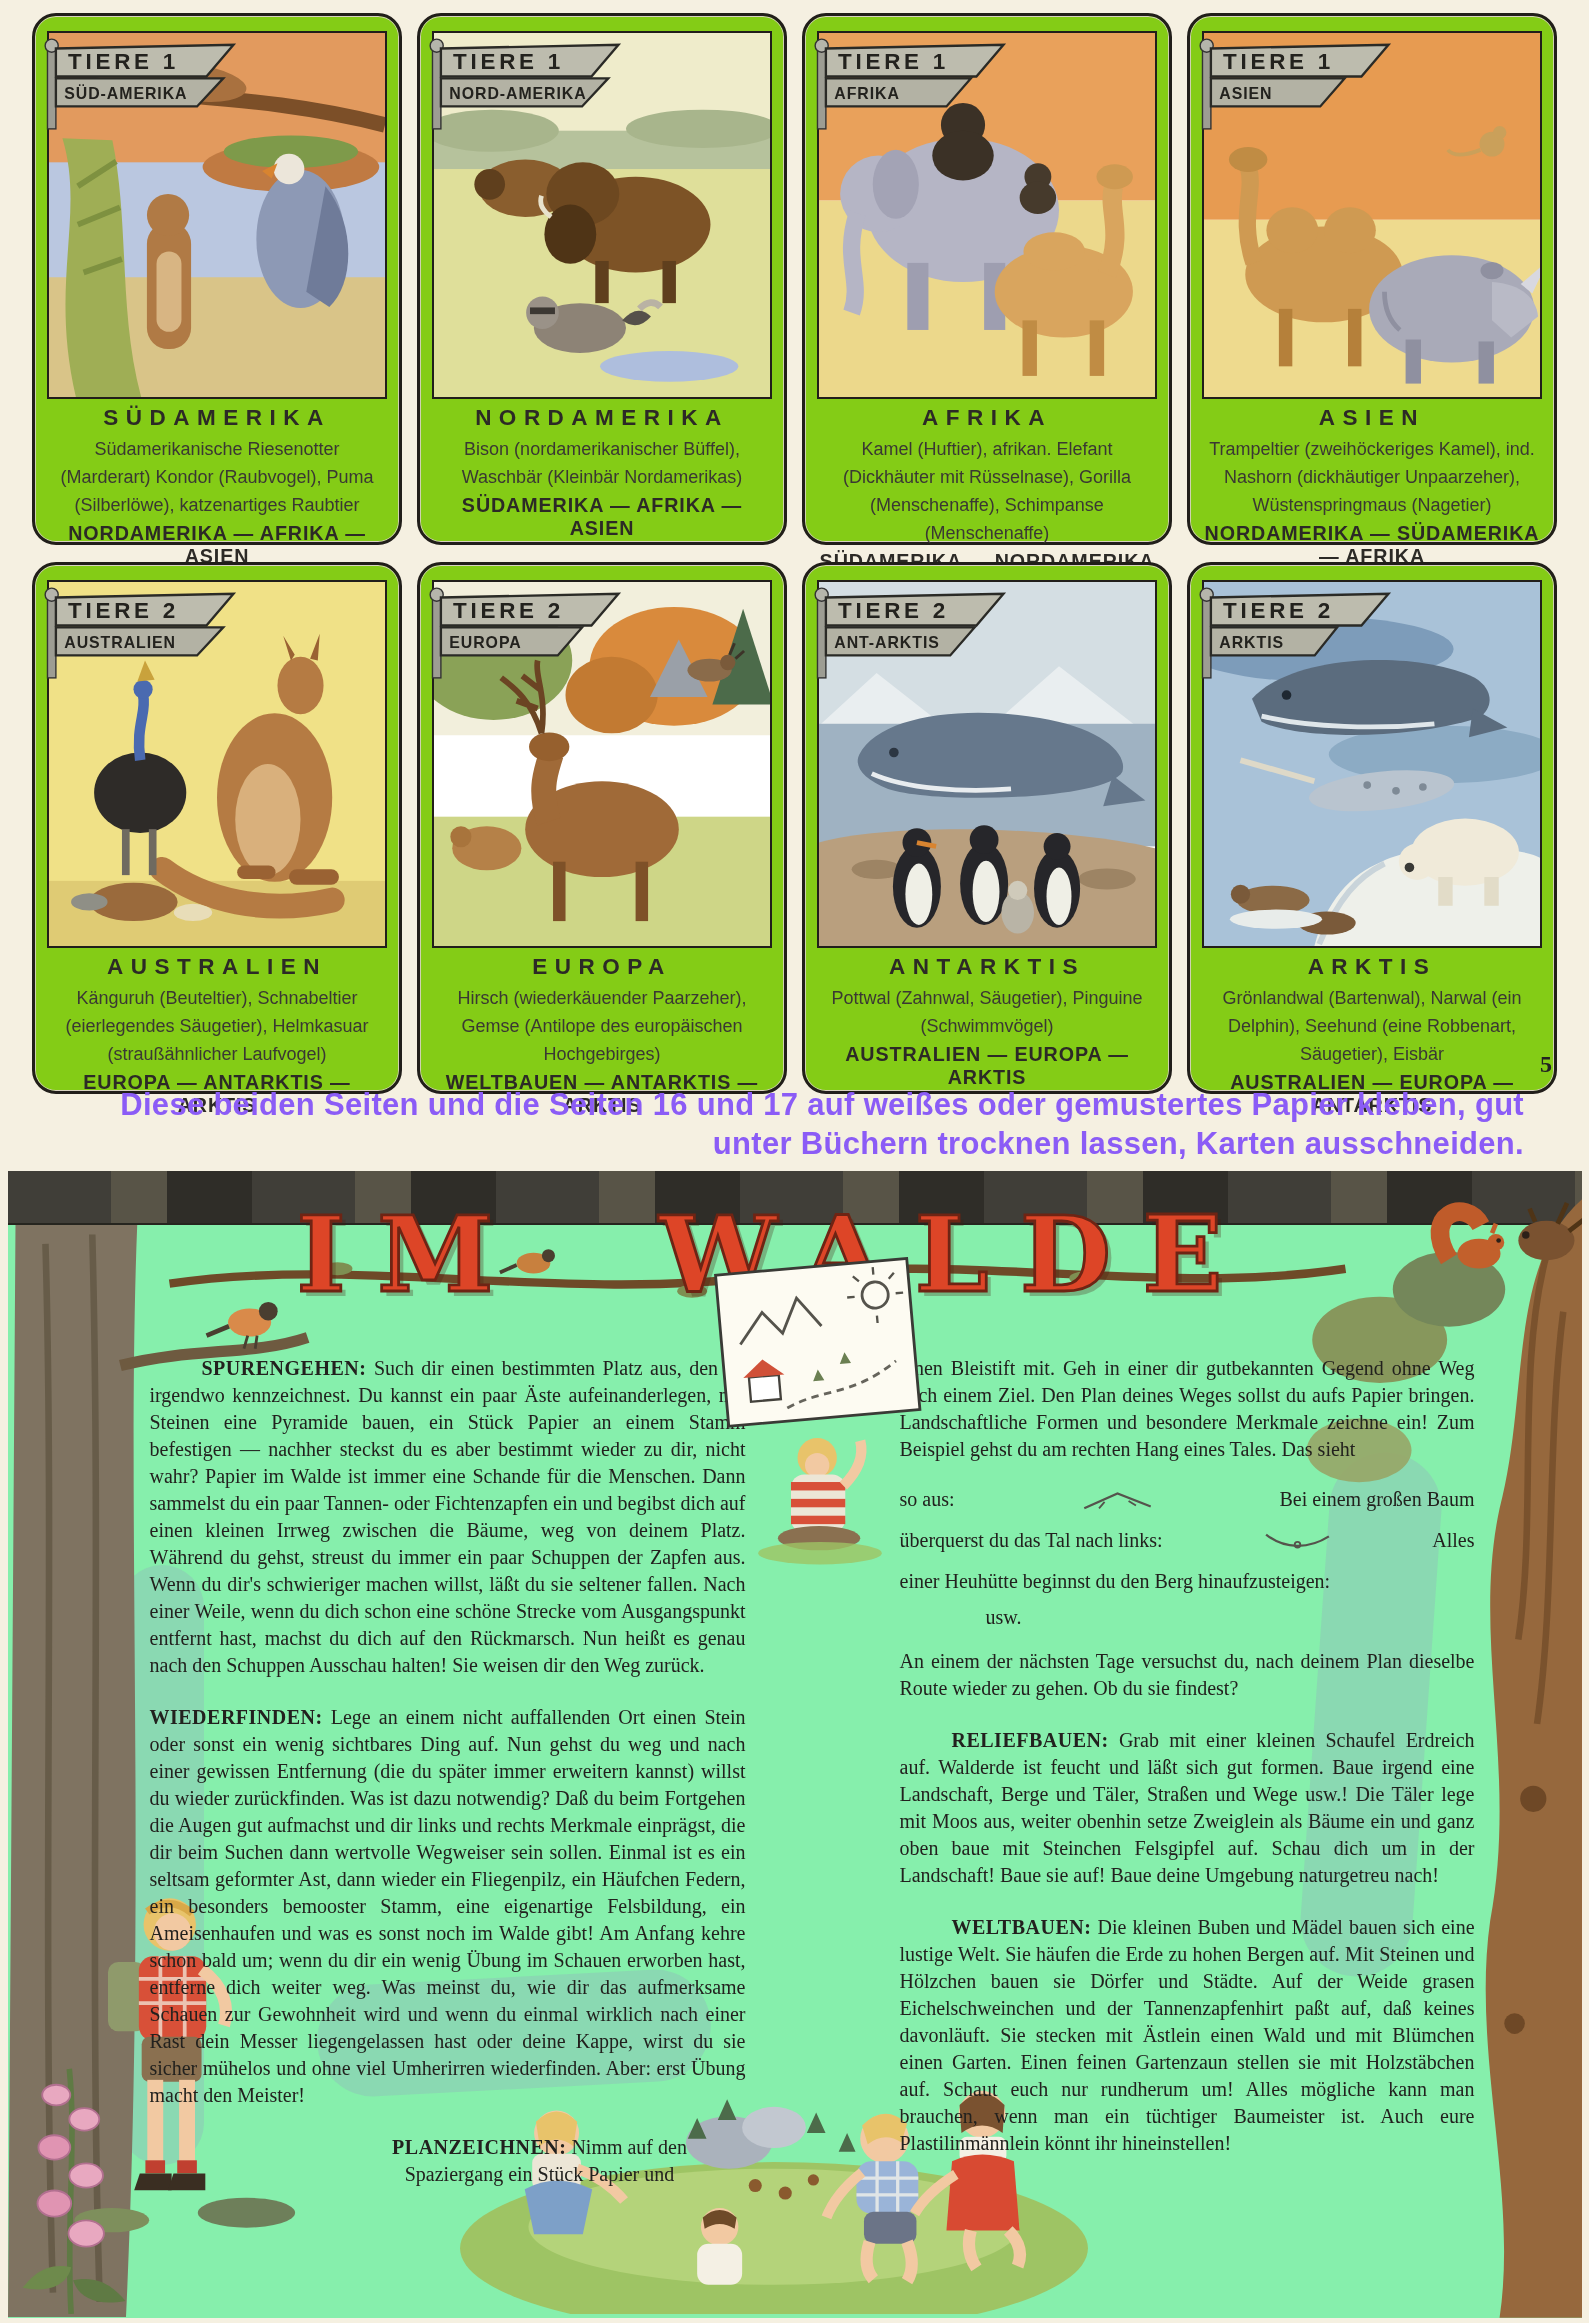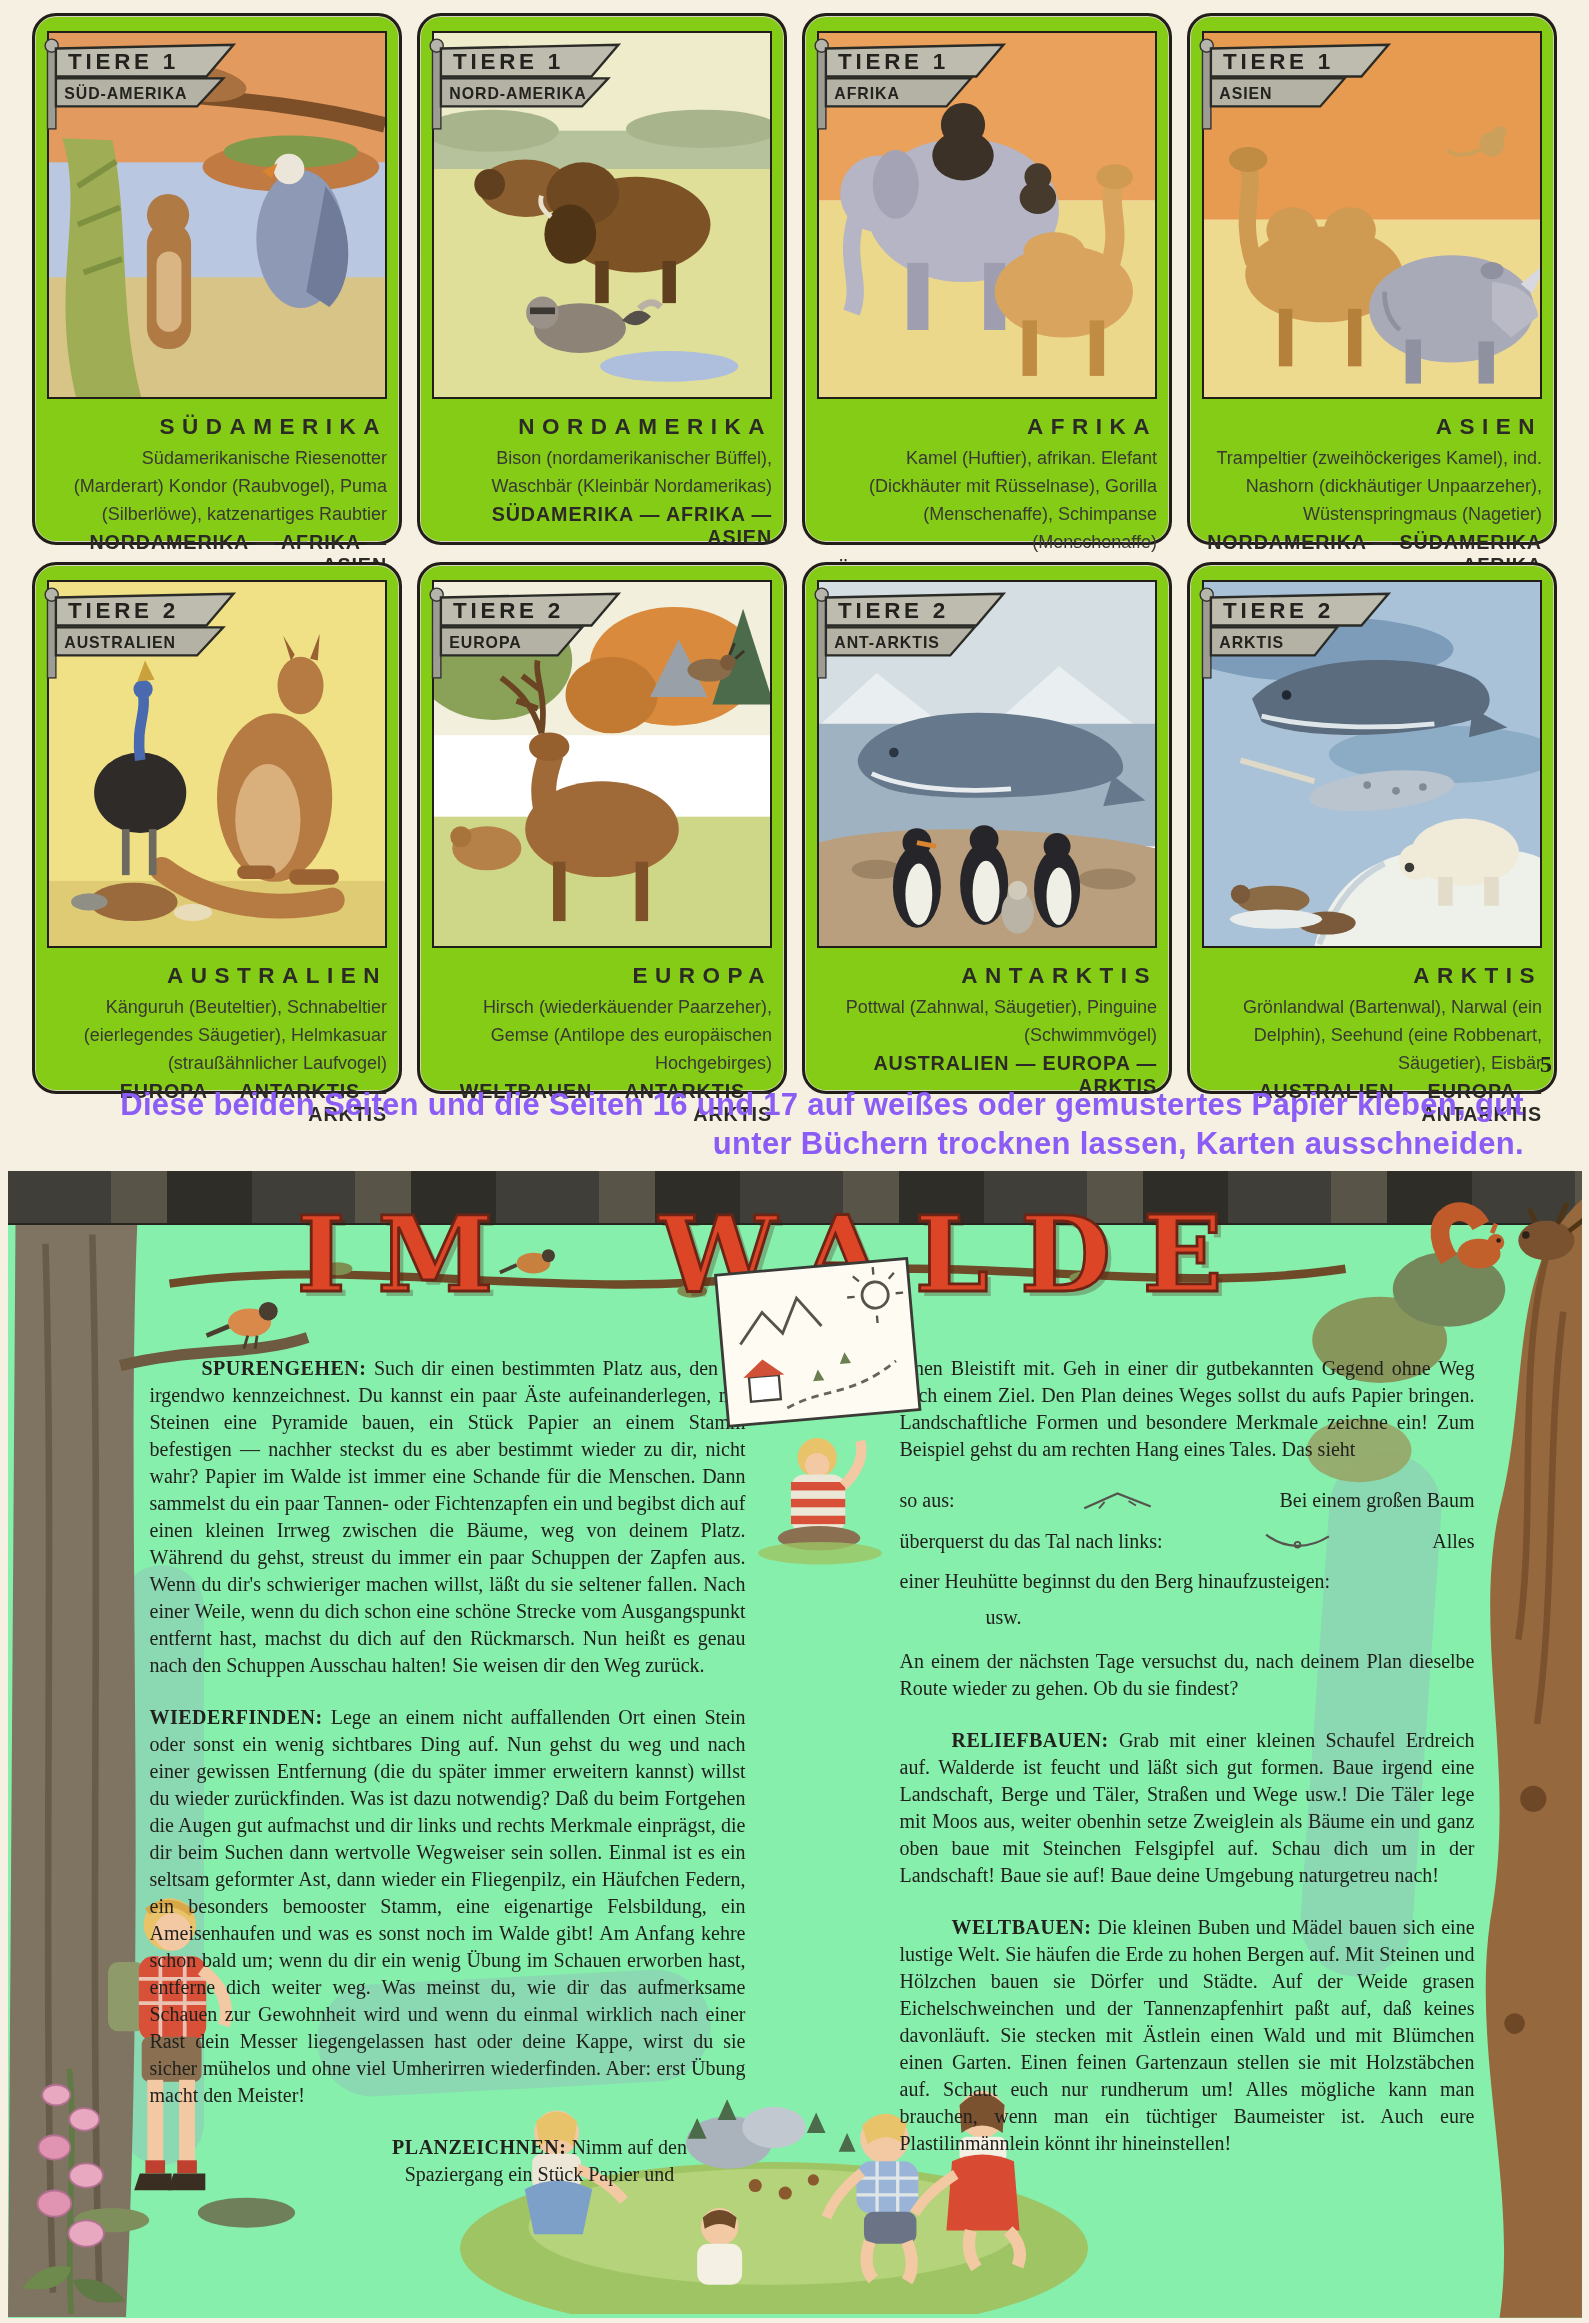--- a/index.html
+++ b/index.html
@@ -13,21 +13,21 @@
   .card{
     background:#84cc16;border:3.7px solid #211e1a;border-radius:24px;
     height:532px;position:relative;padding:15px 12px 7.5px;box-sizing:border-box;
     box-shadow:0 0 0 0.9px #d8d2c0 inset;
   }
   .card-illu{position:relative;height:364px;border:2.8px solid #211e1a;background:#fff;overflow:visible;}
   .illu{position:absolute;inset:0;width:100%;height:100%;}
   .banner{position:absolute;top:3.7px;left:-9.4px;width:201px;height:94px;z-index:3;}
   .flag-t1{font:bold 24px "Liberation Sans",sans-serif;letter-spacing:4px;fill:#23221e;}
   .flag-t2{font:bold 17px "Liberation Sans",sans-serif;letter-spacing:1px;fill:#23221e;}
-  .card-cap{text-align:right;padding-top:15px;color:#2c2a26;}
+  .card-cap{text-align:center;padding-top:6px;color:#2c2a26;}
   .cap-title{font-weight:bold;font-size:22.5px;letter-spacing:7.5px;}
   .cap-desc{font-size:18px;line-height:28px;margin-top:3.7px;color:#3a3833;}
   .cap-footer{font-weight:bold;font-size:19.7px;margin-top:3.7px;letter-spacing:0.9px;color:#2c2a26;}
   .page-number{position:absolute;top:1051px;right:37px;font:bold 24px "Liberation Serif",serif;color:#222;}
   
   .instruction{
     position:absolute;top:1085px;left:66px;width:1458px;text-align:right;
     font:bold 31px/39px "Liberation Sans",sans-serif;color:#8b5cf6;letter-spacing:0.3px;
   }
   
@@ -45,21 +45,21 @@
   }
   .branch-svg{position:absolute;top:66px;left:159px;width:1181px;height:84px;z-index:4;}
   .wash{position:absolute;background:rgba(150,165,192,0.30);border-radius:56px;z-index:0;}
   .col-left{position:absolute;top:184px;left:142px;width:596px;z-index:2;}
   .col-right{position:absolute;top:184px;left:892px;width:575px;z-index:2;}
   .para{font-family:"Liberation Serif",serif;font-size:20px;line-height:27px;text-align:justify;color:#22211e;margin:0 0 25px;}
   .para b{letter-spacing:0.5px;}
   .indent{text-indent:52px;}
   .para-plan{margin:16px 0 0 199px;width:382px;text-align:center;}
   .plan-block{font-family:"Liberation Serif",serif;font-size:20px;color:#22211e;margin:3.7px 0 19px;}
-  .plan-line{display:flex;justify-content:space-between;align-items:center;margin-bottom:17px;}
+  .plan-line{display:flex;justify-content:space-between;margin-bottom:17px;}
   .plan-line.single{display:block;margin-bottom:13px;}
   .plan-usw{padding-left:86px;}
   .plan-icon{flex:0 0 auto;margin:0 9.4px;}
   .deco{position:absolute;z-index:1;}
   .z-top{z-index:6;}
 </style>
 </head>
 <body>
 
 <div class="cards-wrap">

